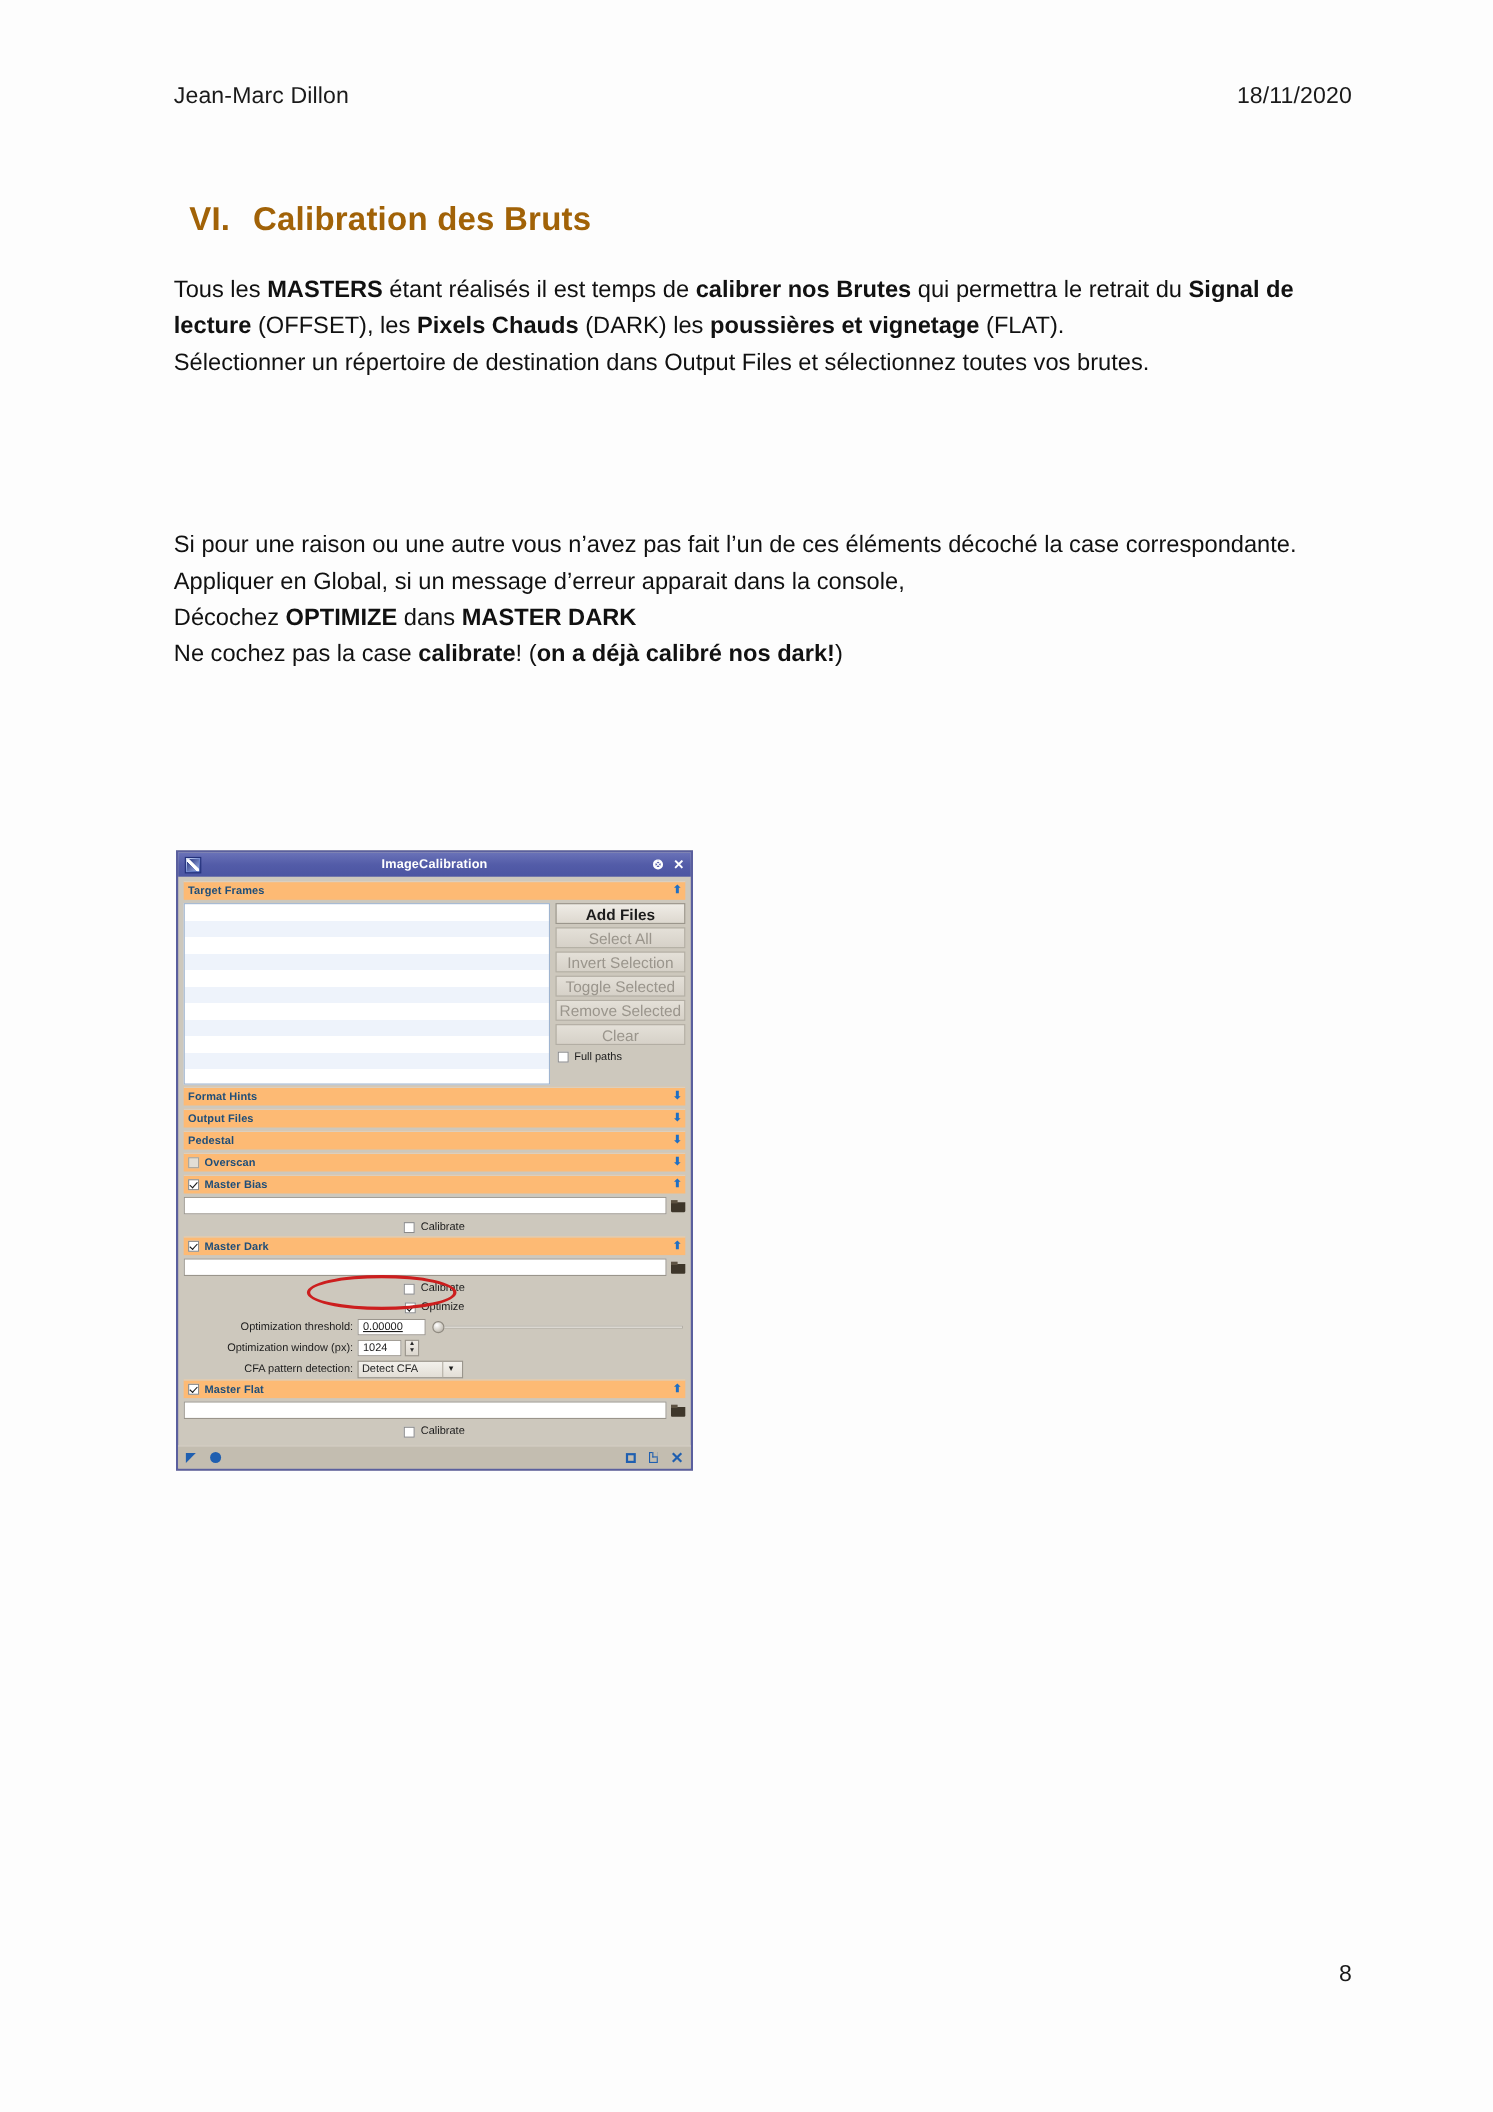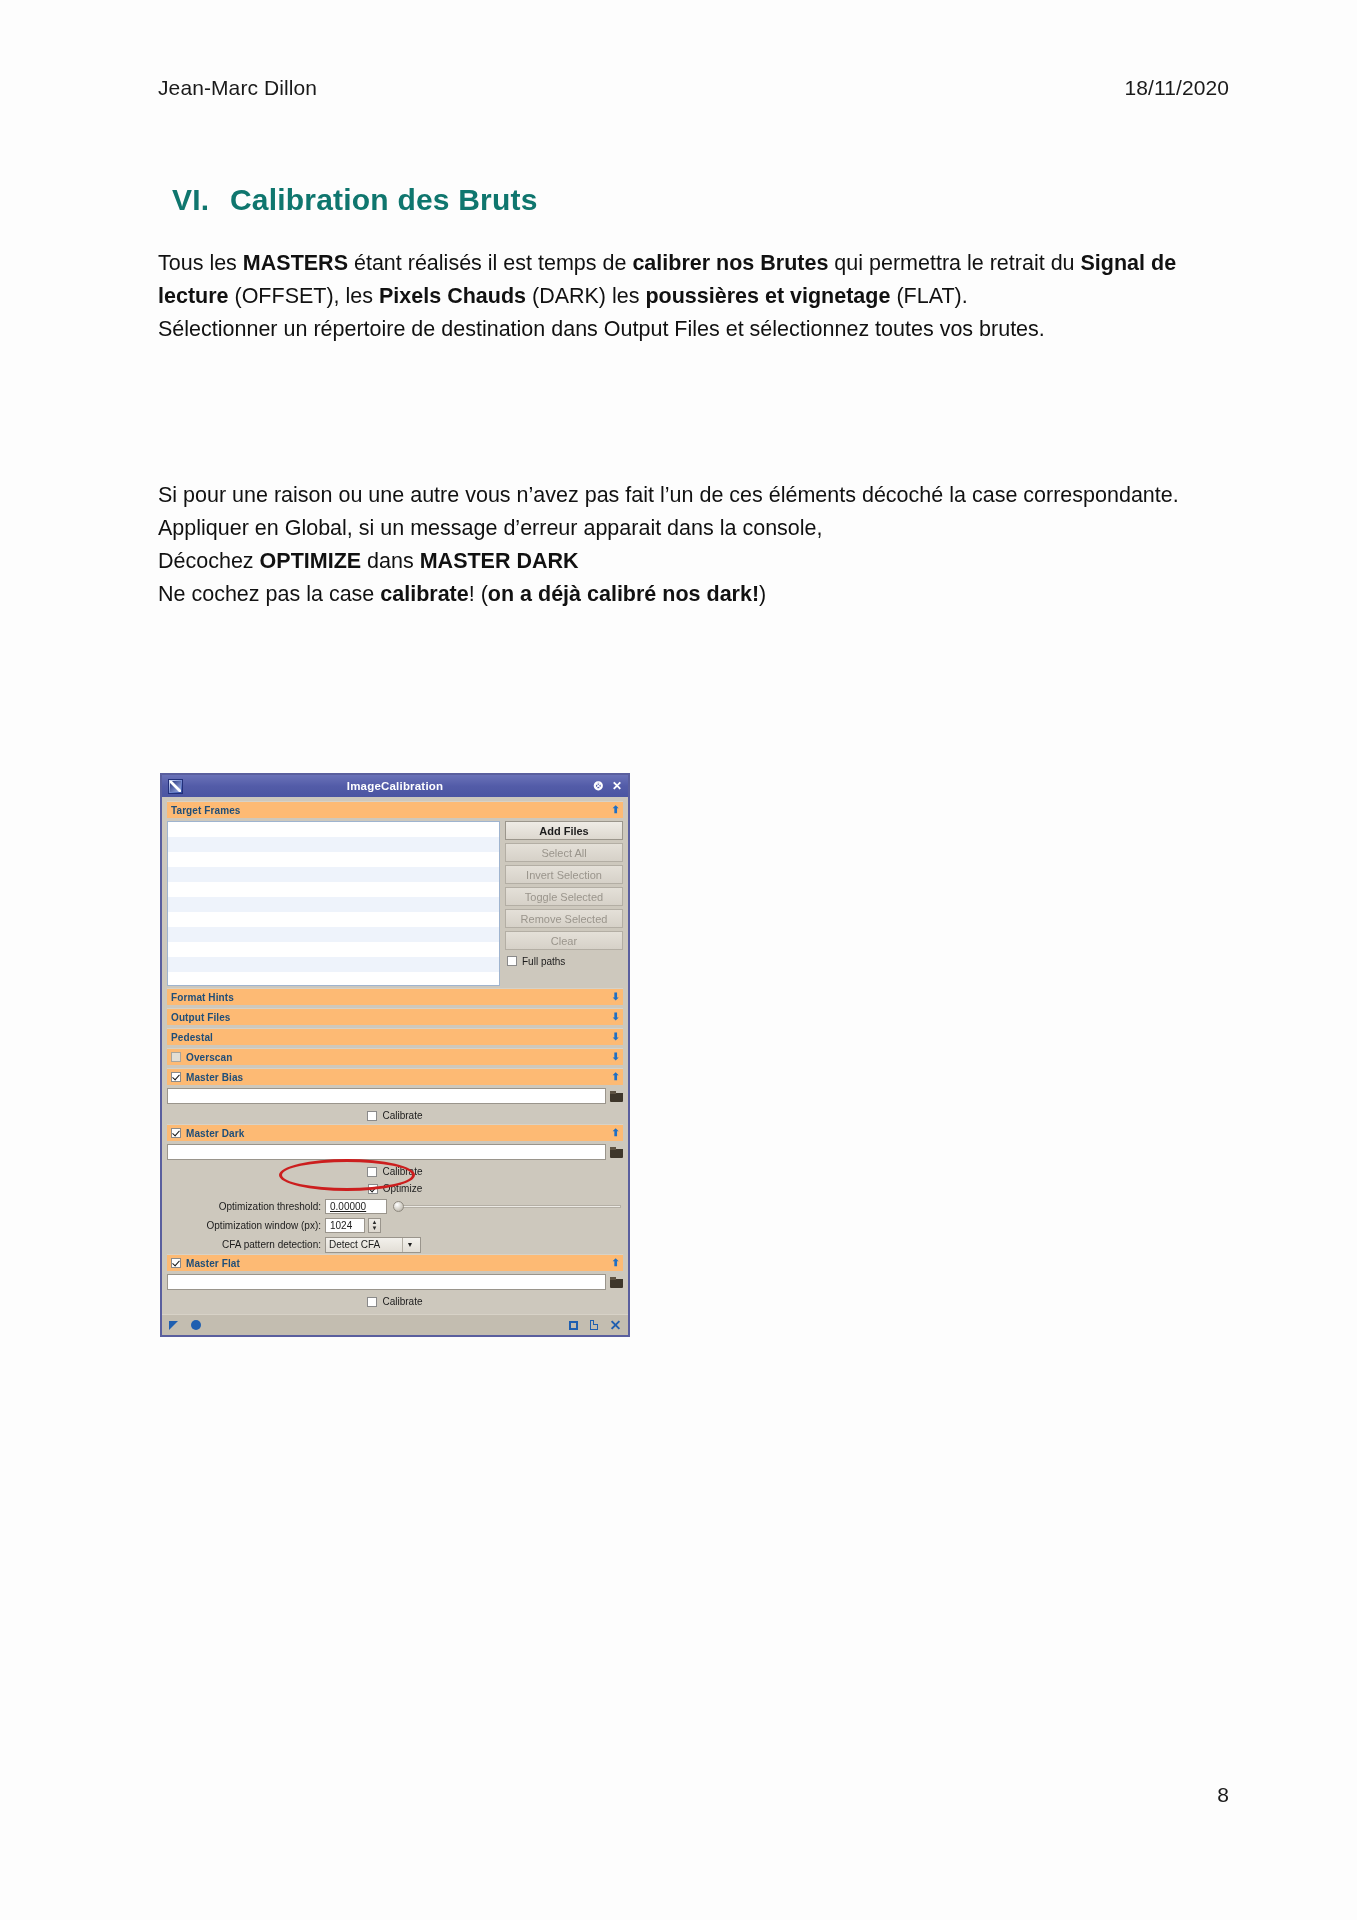--- a/index.html
+++ b/index.html
@@ -44,21 +44,21 @@
     letter-spacing: 0.1px;
   }
 
   
   .doc-heading {
     position: absolute;
     top: 163px;
     left: 14px;
     font-size: 30px;
     font-weight: bold;
-    color: #0f766e;
+    color: #a16207;
     letter-spacing: 0.2px;
     display: flex;
     align-items: flex-end;
   }
   .doc-heading .numeral { min-width: 58px; display: inline-block; }
 
   
   .body-block {
     position: absolute;
     left: 0;
@@ -201,21 +201,21 @@
   }
   .frames-btns { width: 118px; display: flex; flex-direction: column; gap: 3px; }
   .pbtn {
     height: 19px;
     background: linear-gradient(180deg,#efece6 0%,#ddd8cf 100%);
     border: 1px solid #9b968c;
     box-sizing: border-box;
     display: flex;
     align-items: center;
     justify-content: center;
-    font-size: 11px;
+    font-size: 14px;
     color: #1c1c1c;
     font-weight: bold;
   }
   .pbtn.disabled {
     color: #9a958c;
     background: linear-gradient(180deg,#e4e0d8 0%,#d6d1c8 100%);
     border-color: #b3aea4;
     font-weight: normal;
   }
 

